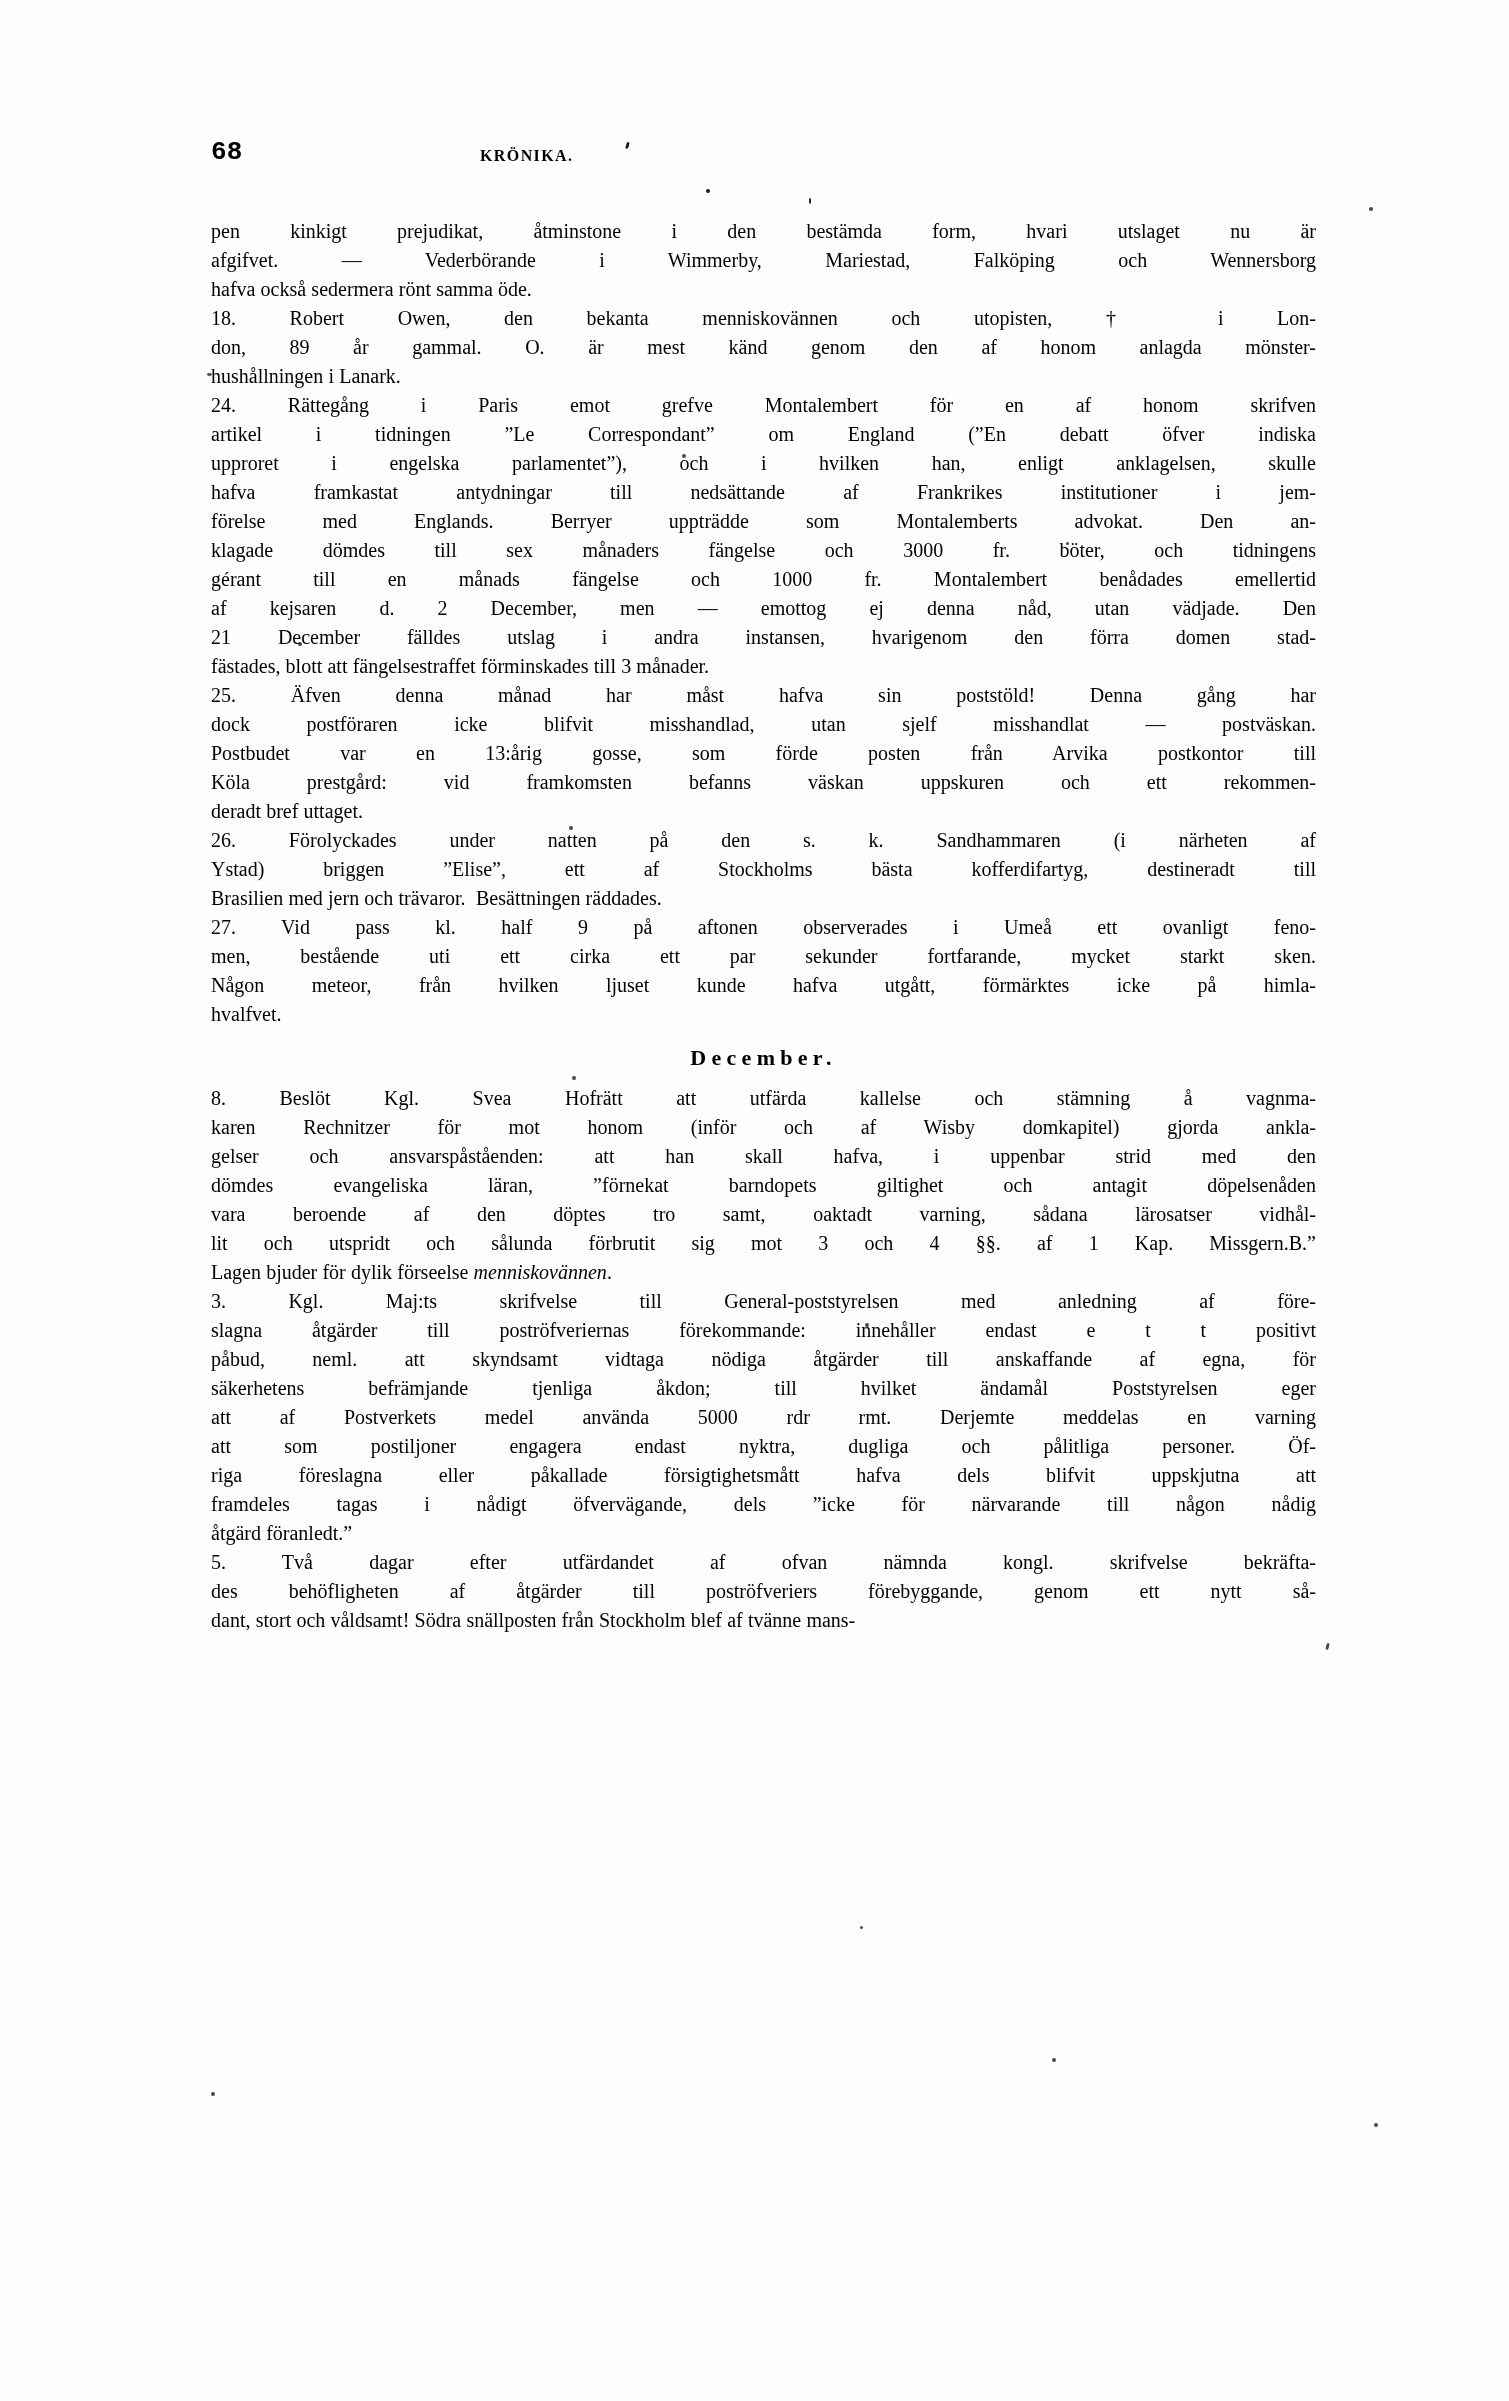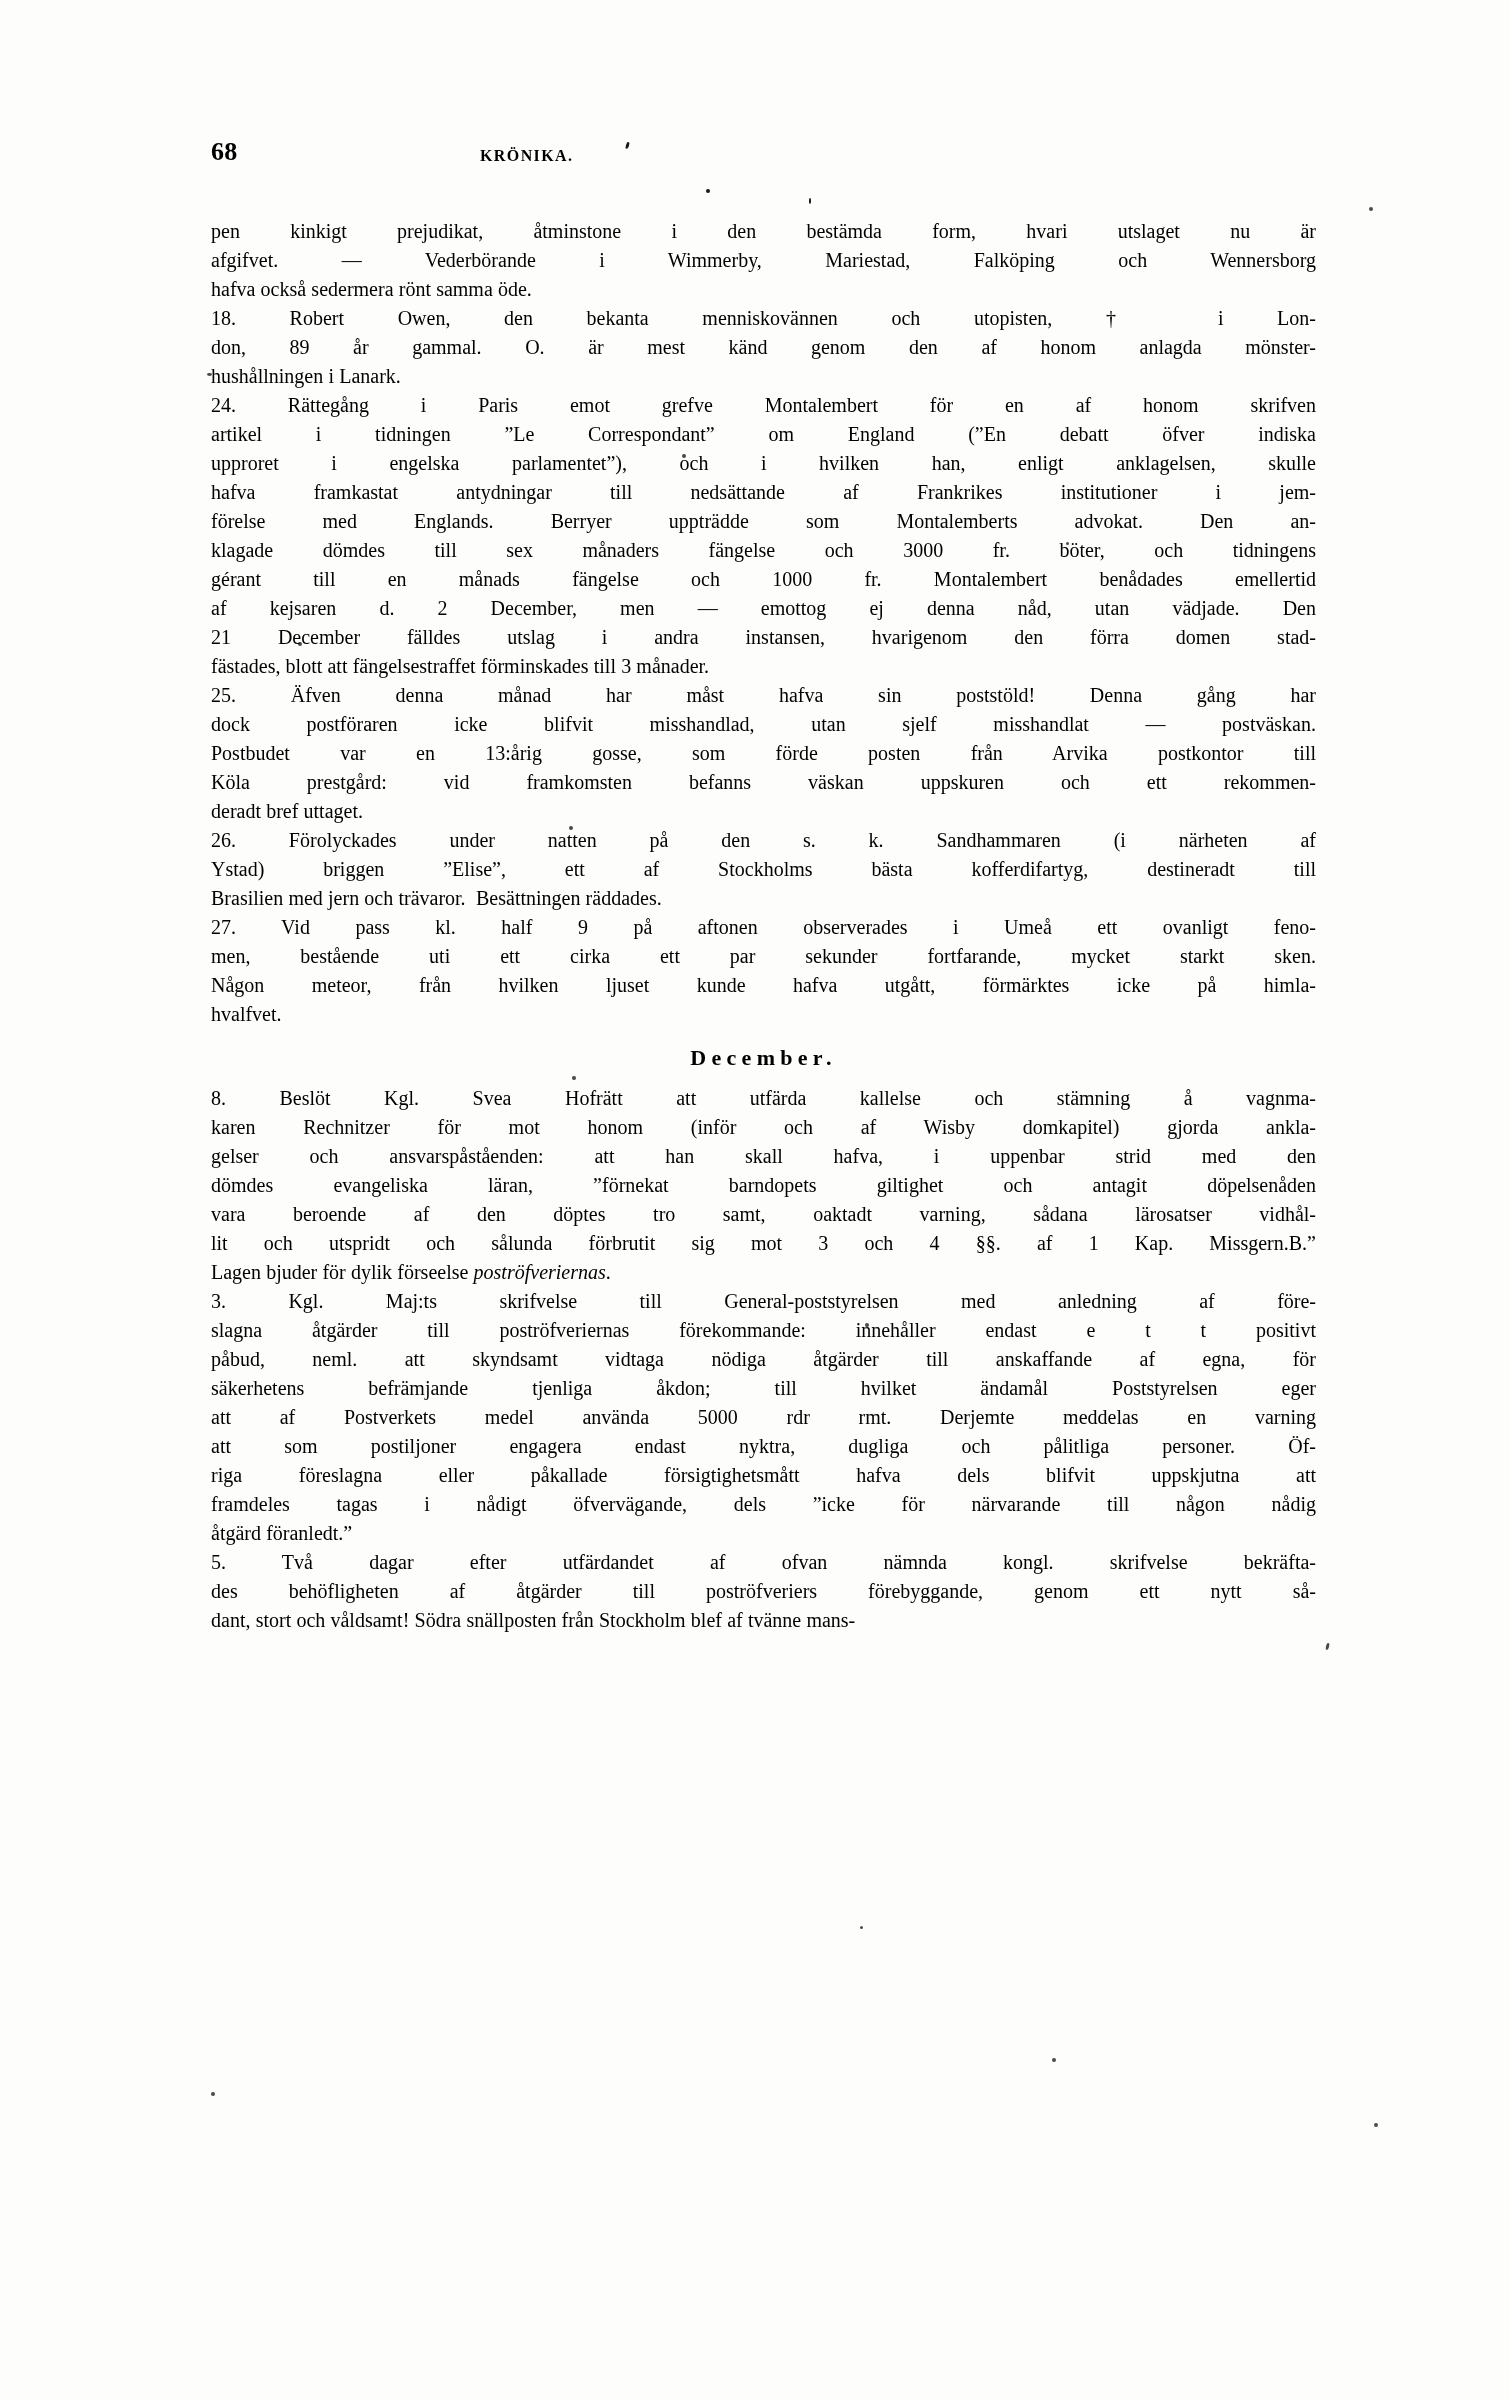--- a/index.html
+++ b/index.html
@@ -38,20 +38,21 @@
     margin-bottom: 25px;
   }
   .folio {
     position: absolute;
     left: 0;
     top: 0;
     font-size: 26px;
     font-weight: 700;
     letter-spacing: 0.2px;
     line-height: 1;
+    font-family: Liberation Mono, monospace;
   }
   .head-title {
     position: absolute;
     left: 269px;
     top: 8.6px;
     font-size: 16px;
     font-weight: 700;
     letter-spacing: 1.4px;
     line-height: 1;
     text-transform: uppercase;
@@ -201,21 +202,21 @@
 
       <div class="month-heading">December.</div>
 
       <p id="p-dec-1">
           <span class="ln j">8. Beslöt Kgl. Svea Hofrätt att utfärda kallelse och stämning å vagnma-</span>
           <span class="ln j">karen Rechnitzer för mot honom (inför och af Wisby domkapitel) gjorda ankla-</span>
           <span class="ln j">gelser och ansvarspåståenden: att han skall hafva, i uppenbar strid med den</span>
           <span class="ln j">dömdes evangeliska läran, ”förnekat barndopets giltighet och antagit döpelsenåden</span>
           <span class="ln j">vara beroende af den döptes tro samt, oaktadt varning, sådana lärosatser vidhål-</span>
           <span class="ln j">lit och utspridt och sålunda förbrutit sig mot 3 och 4 §§. af 1 Kap. Missgern.B.”</span>
-          <span class="ln last">Lagen bjuder för dylik förseelse <span class="ital">poströfveriernas</span>.</span>
+          <span class="ln last">Lagen bjuder för dylik förseelse <span class="ital">menniskovännen</span>.</span>
         </p>
       <p id="p-dec-3">
           <span class="ln j">3. Kgl. Maj:ts skrifvelse till General-poststyrelsen med anledning af före-</span>
           <span class="ln j">slagna åtgärder till poströfveriernas förekommande: innehåller endast e t t positivt</span>
           <span class="ln j">påbud, neml. att skyndsamt vidtaga nödiga åtgärder till anskaffande af egna, för</span>
           <span class="ln j">säkerhetens befrämjande tjenliga åkdon; till hvilket ändamål Poststyrelsen eger</span>
           <span class="ln j">att af Postverkets medel använda 5000 rdr rmt.  Derjemte meddelas en varning</span>
           <span class="ln j">att som postiljoner engagera endast nyktra, dugliga och pålitliga personer.  Öf-</span>
           <span class="ln j">riga föreslagna eller påkallade försigtighetsmått hafva dels blifvit uppskjutna att</span>
           <span class="ln j">framdeles tagas i nådigt öfvervägande, dels ”icke för närvarande till någon nådig</span>

